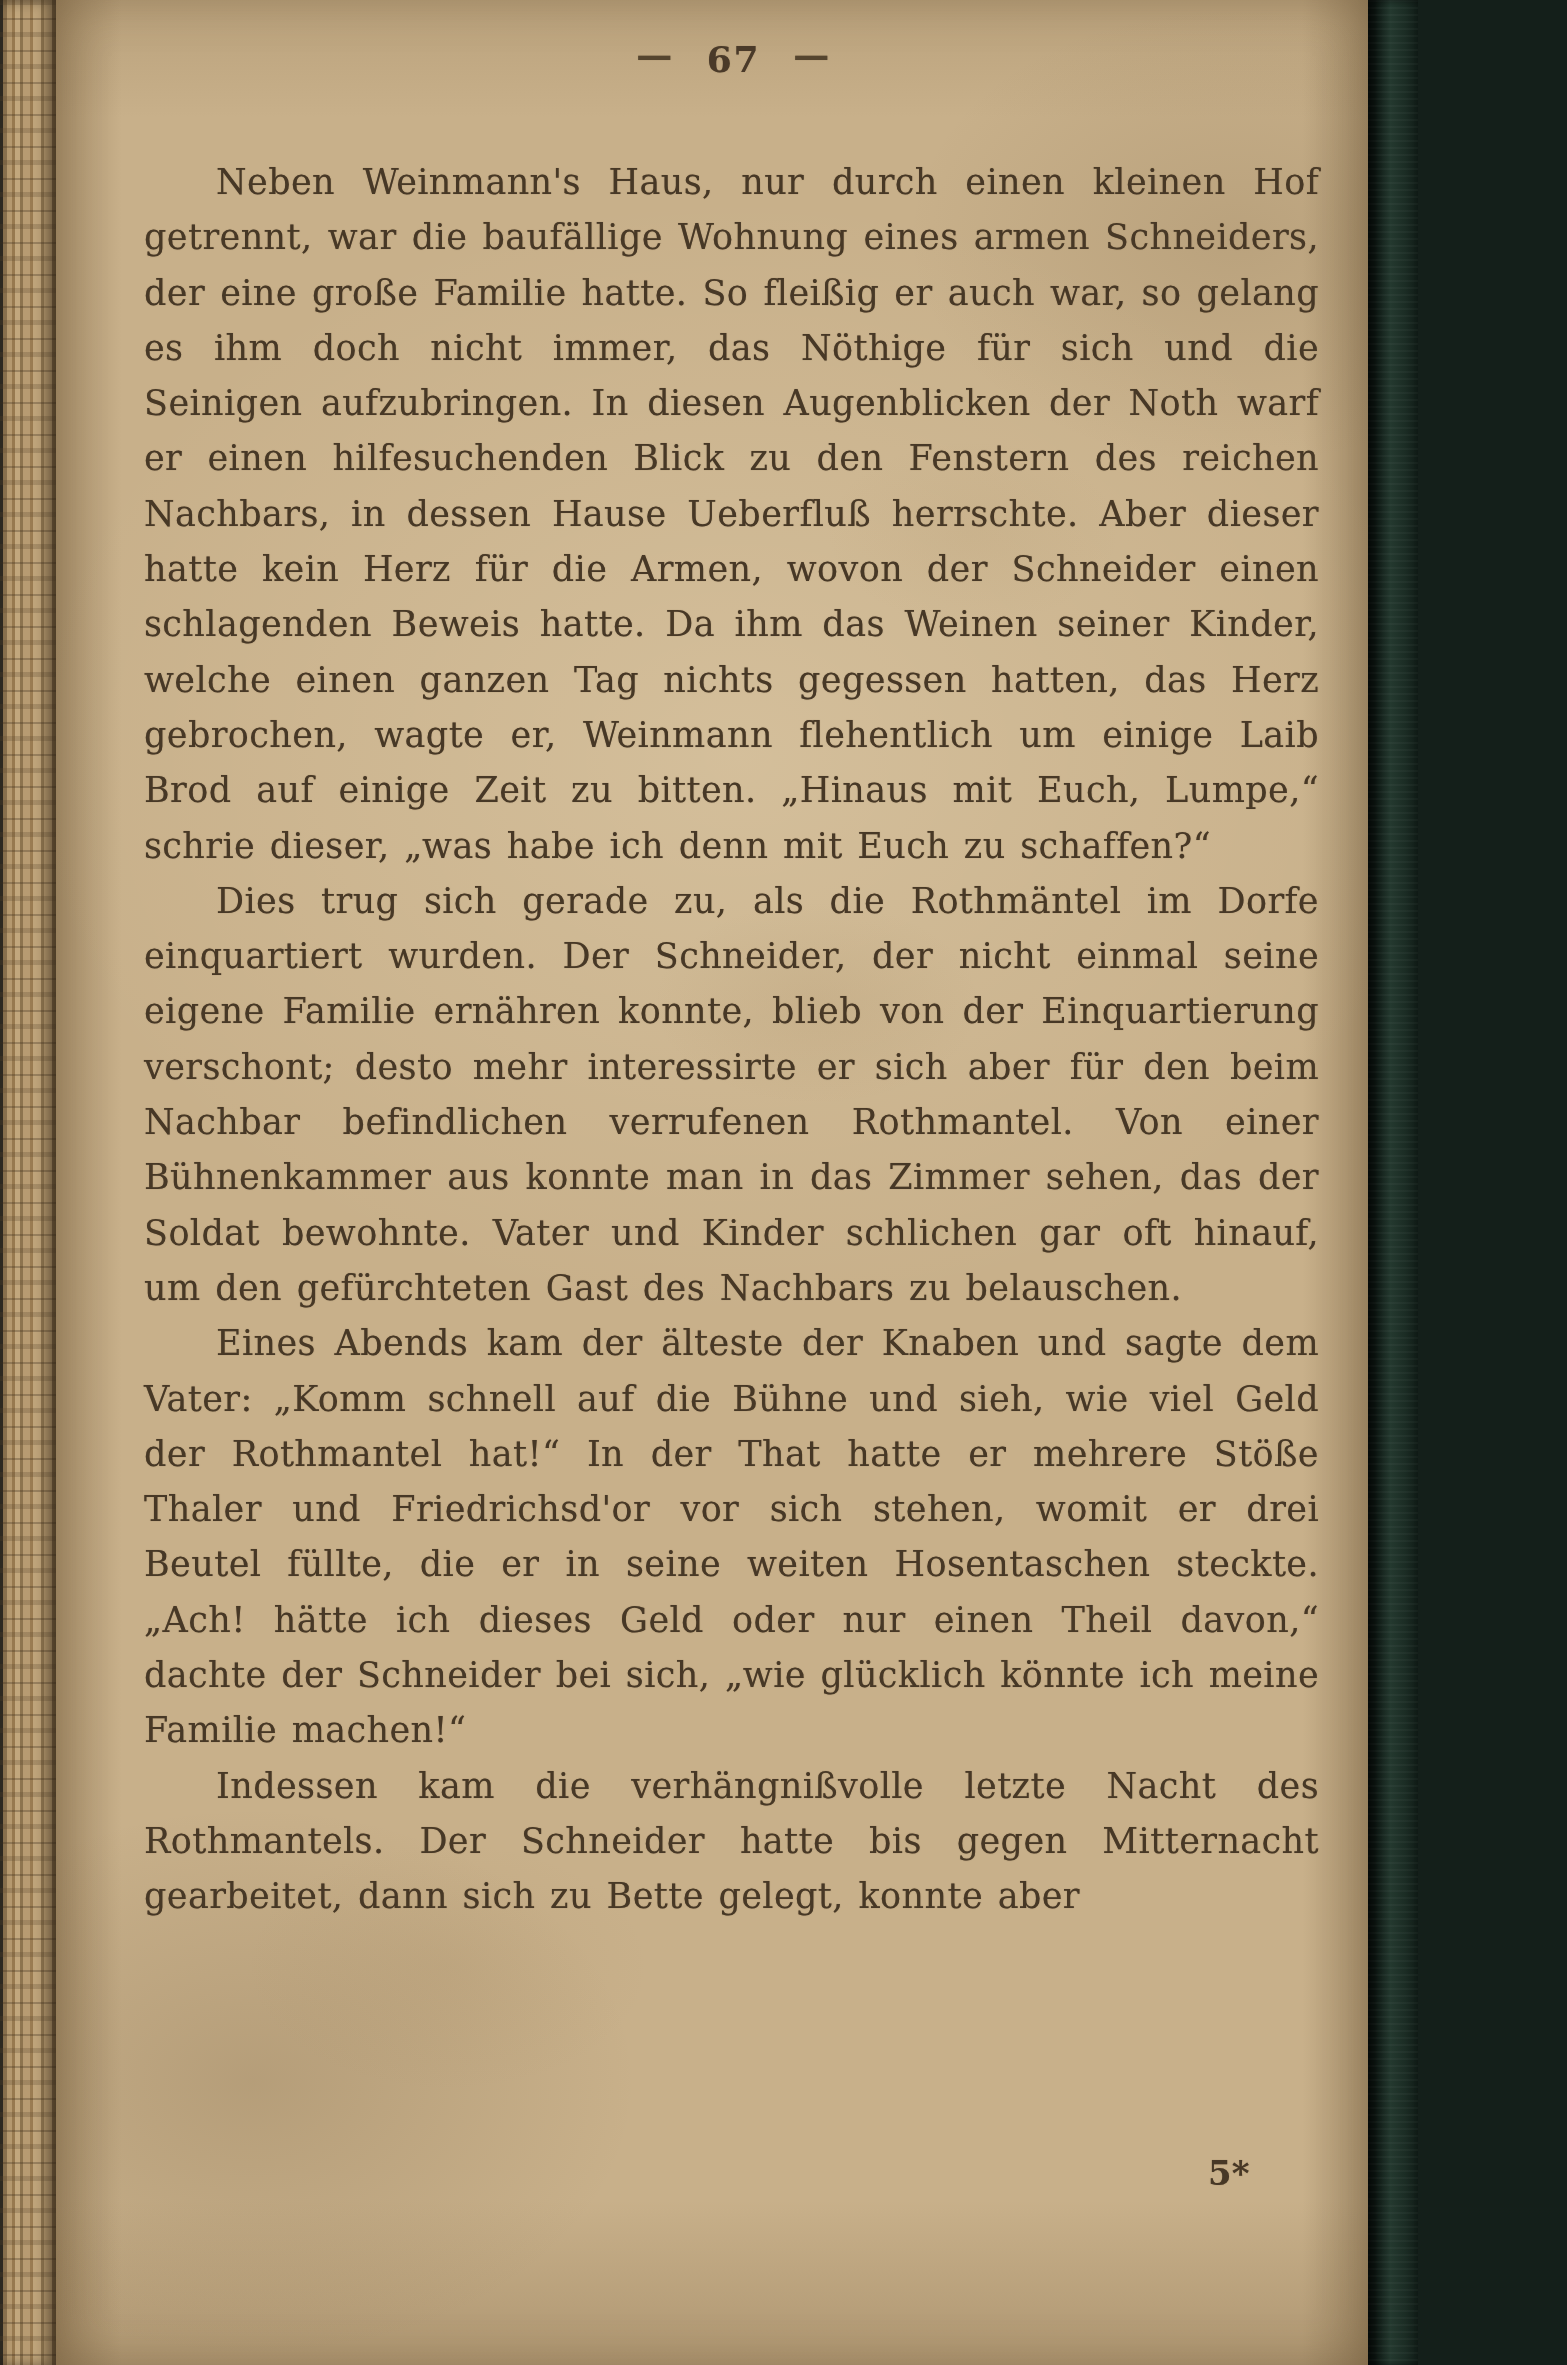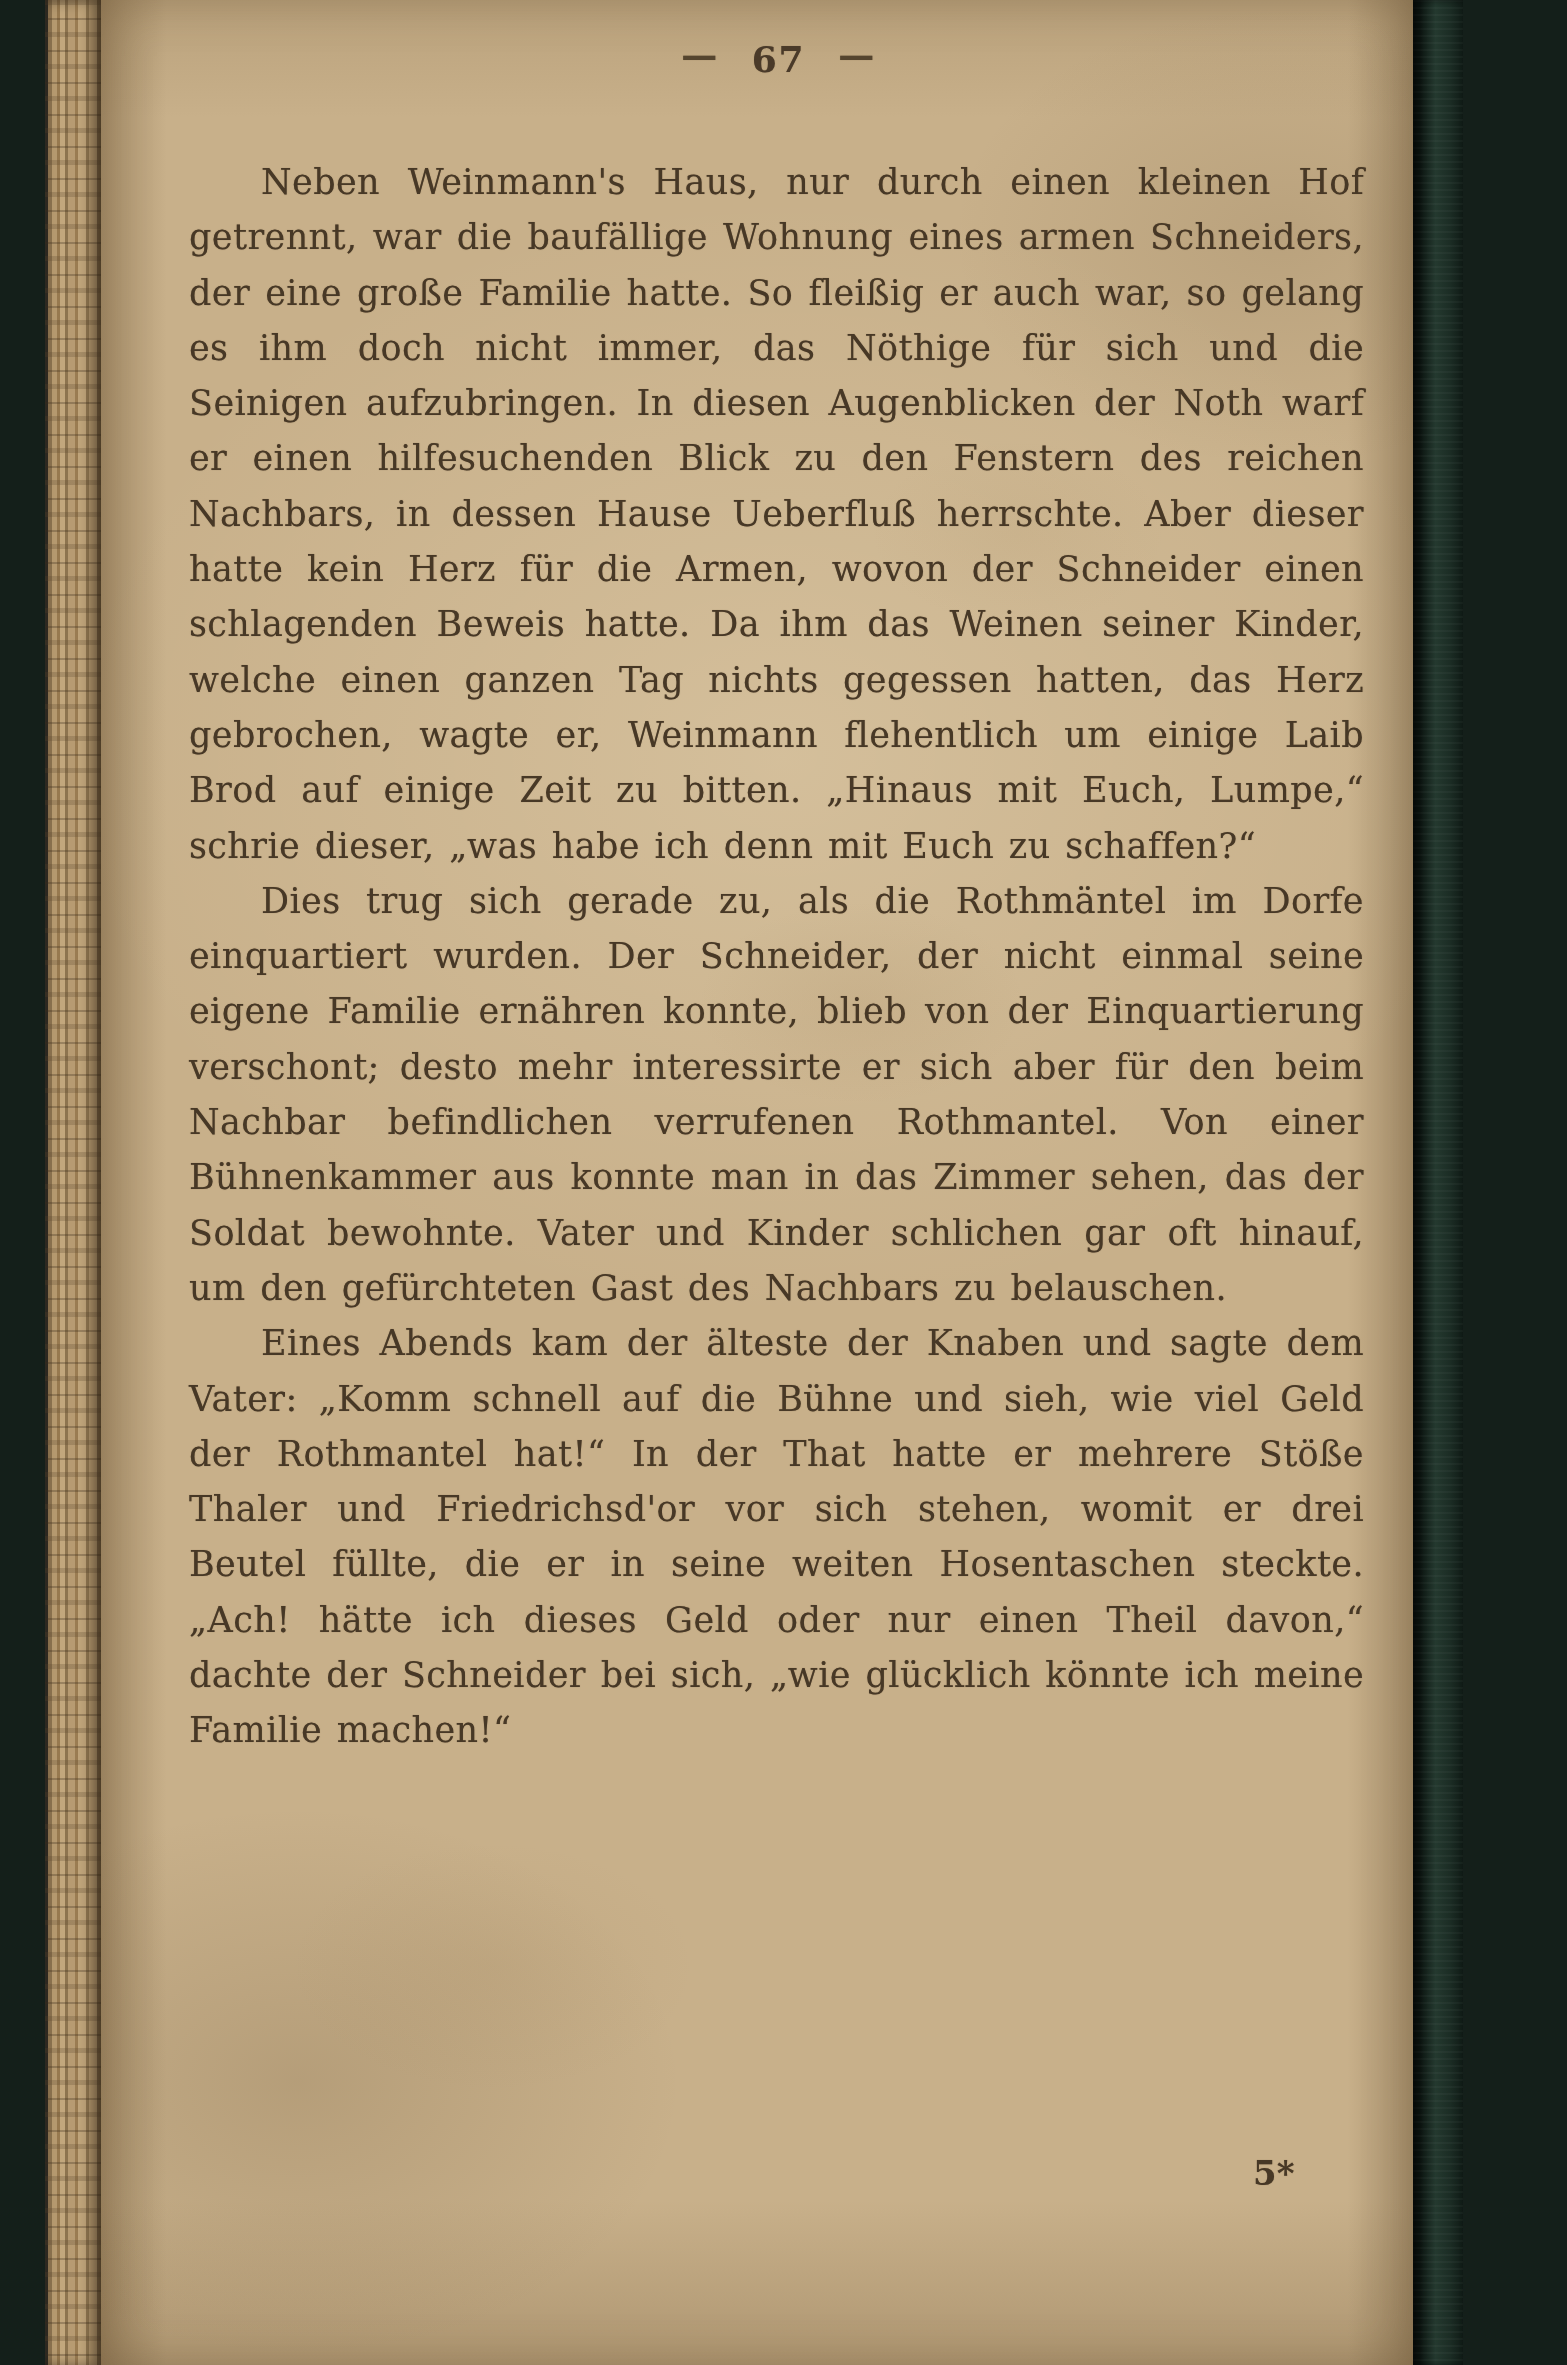--- a/index.html
+++ b/index.html
@@ -6,21 +6,20 @@
   html, body { background: #141f1a; }
   body { width: 1567px; }
 
   .scene {
     position: relative;
     width: 1418px;
     height: 2366px;
     overflow: hidden;
     background: #eab308;
     font-family: "DejaVu Serif", "Liberation Serif", serif;
-    margin-left: 45px;
   }
 
   
   .page-edges {
     position: absolute;
     left: 0; top: 0; bottom: 0;
     width: 56px;
     background:
       repeating-linear-gradient( to bottom,
         rgba(90,70,45,0.25) 0 4.7px, rgba(0,0,0,0) 4.7px 18px,
@@ -139,20 +138,21 @@
     <div class="stain stain-c"></div>
 
     <div class="page-header">
       <span class="dash">—</span><span class="page-number">67</span><span class="dash">—</span>
     </div>
 
     <div class="text-block">
       <p>Neben Weinmann's Haus, nur durch einen kleinen Hof getrennt, war die baufällige Wohnung eines armen Schneiders, der eine große Familie hatte. So fleißig er auch war, so gelang es ihm doch nicht immer, das Nöthige für sich und die Seinigen aufzubringen. In diesen Augenblicken der Noth warf er einen hilfesuchenden Blick zu den Fenstern des reichen Nachbars, in dessen Hause Ueberfluß herrschte. Aber dieser hatte kein Herz für die Armen, wovon der Schneider einen schlagenden Beweis hatte. Da ihm das Weinen seiner Kinder, welche einen ganzen Tag nichts gegessen hatten, das Herz gebrochen, wagte er, Weinmann flehentlich um einige Laib Brod auf einige Zeit zu bitten. „Hinaus mit Euch, Lumpe,“ schrie dieser, „was habe ich denn mit Euch zu schaffen?“</p>
       <p>Dies trug sich gerade zu, als die Rothmäntel im Dorfe einquartiert wurden. Der Schneider, der nicht einmal seine eigene Familie ernähren konnte, blieb von der Einquartierung verschont; desto mehr interessirte er sich aber für den beim Nachbar befindlichen verrufenen Rothmantel. Von einer Bühnenkammer aus konnte man in das Zimmer sehen, das der Soldat bewohnte. Vater und Kinder schlichen gar oft hinauf, um den gefürchteten Gast des Nachbars zu belauschen.</p>
       <p>Eines Abends kam der älteste der Knaben und sagte dem Vater: „Komm schnell auf die Bühne und sieh, wie viel Geld der Rothmantel hat!“ In der That hatte er mehrere Stöße Thaler und Friedrichsd'or vor sich stehen, womit er drei Beutel füllte, die er in seine weiten Hosentaschen steckte. „Ach! hätte ich dieses Geld oder nur einen Theil davon,“ dachte der Schneider bei sich, „wie glücklich könnte ich meine Familie machen!“</p>
+      <p>Indessen kam die verhängnißvolle letzte Nacht des Rothmantels. Der Schneider hatte bis gegen Mitternacht gearbeitet, dann sich zu Bette gelegt, konnte aber</p>
     </div>
 
     <div class="signature">5*</div>
 
   </div>
 
   <div class="cover-edge"></div>
 
 </div>
 

